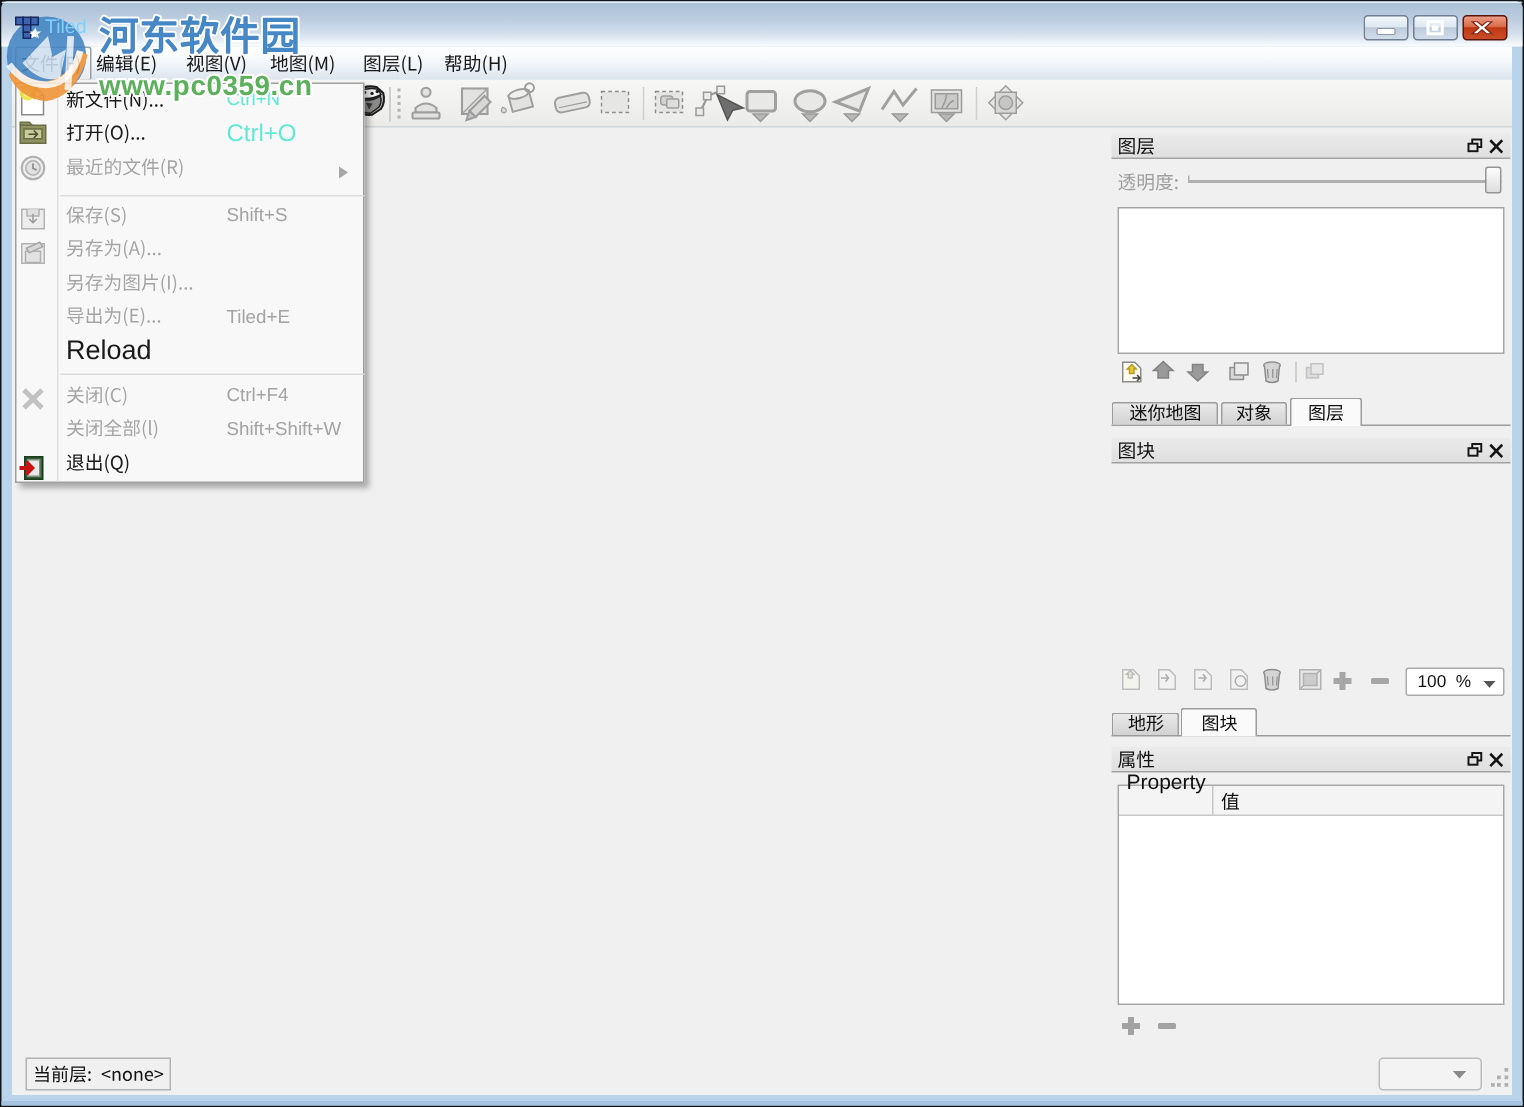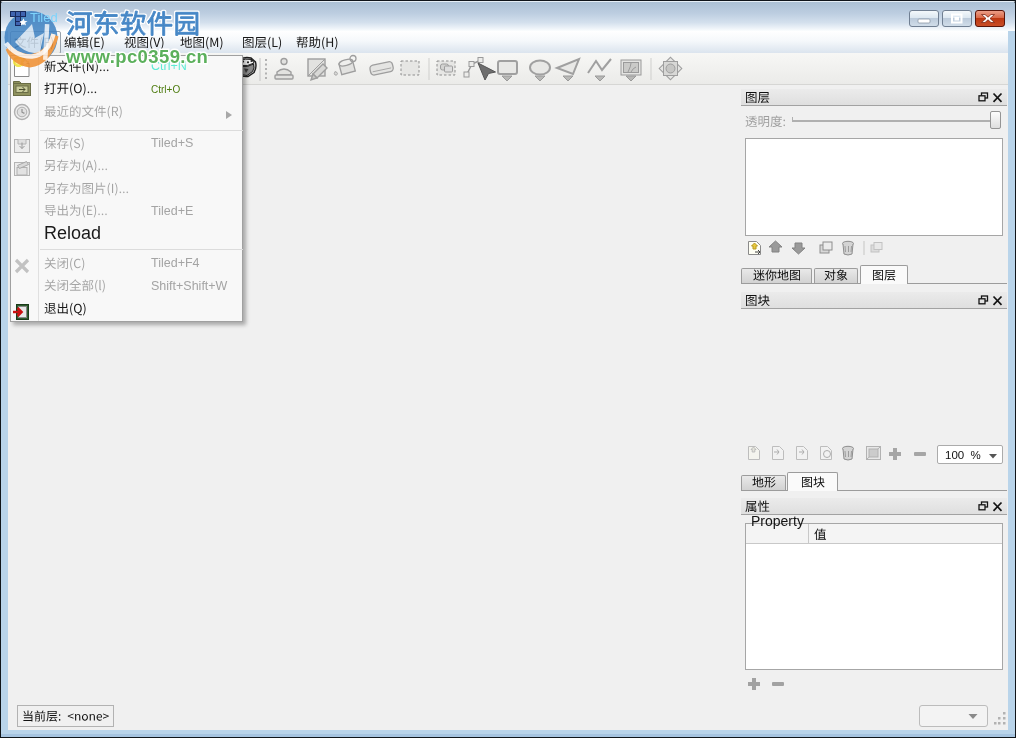--- a/index.html
+++ b/index.html
@@ -460,21 +460,21 @@
       <use href="#u6253" x="0"></use>
       <use href="#u5f00" x="1000"></use>
       <use href="#u28" x="2000"></use>
       <use href="#u4f" x="2338"></use>
       <use href="#u29" x="3080"></use>
       <use href="#u2e" x="3418"></use>
       <use href="#u2e" x="3696"></use>
       <use href="#u2e" x="3974"></use>
     </g>
   </svg>
-<div class="abs" style="left:151px;top:82.7px;font-size:10px;line-height:13px;color:#4d7c0f;z-index:52">Ctrl+O</div>
+<div class="abs" style="left:151px;top:82.7px;font-size:16px;line-height:13px;color:#5eead4;z-index:52">Ctrl+O</div>
 <svg style="position:absolute;left:44.0px;top:104.80px;width:78.89px;height:12.50px;overflow:visible;z-index:52" viewBox="0 -880 6311 1000">
     <g style="fill:#a4a4a4">
       <use href="#u6700" x="0"></use>
       <use href="#u8fd1" x="1000"></use>
       <use href="#u7684" x="2000"></use>
       <use href="#u6587" x="3000"></use>
       <use href="#u4ef6" x="4000"></use>
       <use href="#u28" x="5000"></use>
       <use href="#u52" x="5338"></use>
       <use href="#u29" x="5973"></use>
@@ -482,21 +482,21 @@
   </svg>
 <svg style="position:absolute;left:44.0px;top:136.50px;width:40.90px;height:12.50px;overflow:visible;z-index:52" viewBox="0 -880 3272 1000">
     <g style="fill:#a4a4a4">
       <use href="#u4fdd" x="0"></use>
       <use href="#u5b58" x="1000"></use>
       <use href="#u28" x="2000"></use>
       <use href="#u53" x="2338"></use>
       <use href="#u29" x="2934"></use>
     </g>
   </svg>
-<div class="abs" style="left:151px;top:137.0px;font-size:12.5px;line-height:13px;color:#a4a4a4;z-index:52">Tiled+S</div>
+<div class="abs" style="left:151px;top:137.0px;font-size:12.5px;line-height:13px;color:#a4a4a4;z-index:52">Shift+S</div>
 <svg style="position:absolute;left:44.0px;top:159.00px;width:63.98px;height:12.50px;overflow:visible;z-index:52" viewBox="0 -880 5118 1000">
     <g style="fill:#a4a4a4">
       <use href="#u53e6" x="0"></use>
       <use href="#u5b58" x="1000"></use>
       <use href="#u4e3a" x="2000"></use>
       <use href="#u28" x="3000"></use>
       <use href="#u41" x="3338"></use>
       <use href="#u29" x="3946"></use>
       <use href="#u2e" x="4284"></use>
       <use href="#u2e" x="4562"></use>
@@ -535,21 +535,21 @@
 <div class="abs" style="left:44px;top:227.0px;font-size:18px;line-height:13px;color:#1a1a1a;z-index:52">Reload</div>
 <svg style="position:absolute;left:44.0px;top:256.50px;width:41.42px;height:12.50px;overflow:visible;z-index:52" viewBox="0 -880 3314 1000">
     <g style="fill:#a4a4a4">
       <use href="#u5173" x="0"></use>
       <use href="#u95ed" x="1000"></use>
       <use href="#u28" x="2000"></use>
       <use href="#u43" x="2338"></use>
       <use href="#u29" x="2976"></use>
     </g>
   </svg>
-<div class="abs" style="left:151px;top:257.0px;font-size:12.5px;line-height:13px;color:#a4a4a4;z-index:52">Tiled+F4</div>
+<div class="abs" style="left:151px;top:257.0px;font-size:12.5px;line-height:13px;color:#a4a4a4;z-index:52">Ctrl+F4</div>
 <svg style="position:absolute;left:44.0px;top:279.20px;width:62.00px;height:12.50px;overflow:visible;z-index:52" viewBox="0 -880 4960 1000">
     <g style="fill:#a4a4a4">
       <use href="#u5173" x="0"></use>
       <use href="#u95ed" x="1000"></use>
       <use href="#u5168" x="2000"></use>
       <use href="#u90e8" x="3000"></use>
       <use href="#u28" x="4000"></use>
       <use href="#u6c" x="4338"></use>
       <use href="#u29" x="4622"></use>
     </g>

